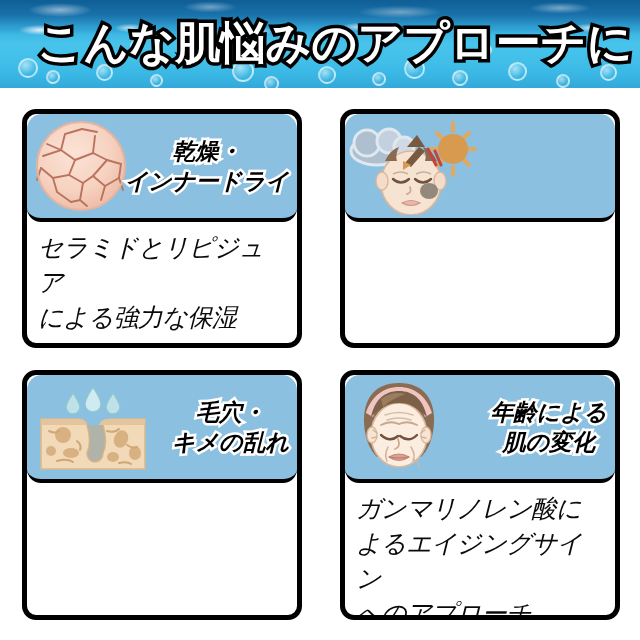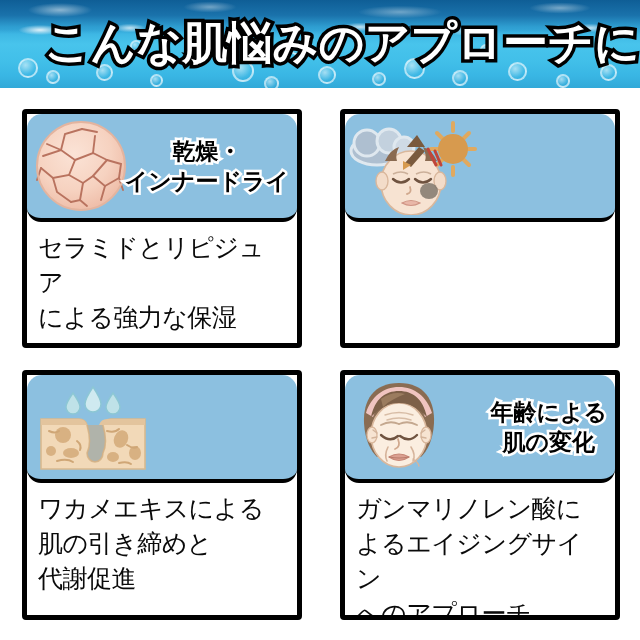--- a/index.html
+++ b/index.html
@@ -61,21 +61,21 @@
   .bub {
     position: absolute;
     border-radius: 50%;
     border: 2px solid rgba(255,255,255,.60);
     background: radial-gradient(circle at 35% 32%, rgba(255,255,255,.55), rgba(255,255,255,.05) 60%, rgba(255,255,255,0) 72%);
   }
   .banner-title {
     position: absolute;
     left: 0; right: 0;
     top: 8px;
-    text-align: right;
+    text-align: center;
     font-family: "DejaVu Sans", "Liberation Sans", sans-serif;
     font-weight: 700;
     font-size: 45px;
     line-height: 70px;
     letter-spacing: 0px;
     color: #ffffff;
     -webkit-text-stroke: 7px #000000;
     paint-order: stroke fill;
     white-space: nowrap;
     padding-left: 30px;
@@ -92,22 +92,23 @@
     grid-template-columns: 280px 280px;
     grid-template-rows: 239px 250px;
     column-gap: 38px;
     row-gap: 22px;
   }
   .card {
     position: relative;
     box-sizing: border-box;
     background: #ffffff;
     border: 5px solid #000000;
-    border-radius: 4px;
+    border-radius: 14px;
     overflow: hidden;
+    font-style: italic;
   }
   .card-head {
     position: relative;
     height: 104px;
     background: #8cc0e0;
     border-bottom: 4px solid #000000;
     border-radius: 15px 15px 14px 14px;
     overflow: hidden;
   }
   .card-title {
@@ -297,24 +298,23 @@
           <g stroke="#cfa676" stroke-width="2" fill="none" stroke-linecap="round">
             <path d="M12 48 q6 3 10 0"></path>
             <path d="M40 58 q5 4 3 9"></path>
             <path d="M70 48 q8 2 12 -2"></path>
             <path d="M90 62 q6 4 10 2"></path>
             <path d="M20 78 q10 -3 16 1"></path>
             <path d="M82 80 q8 -2 12 1"></path>
           </g>
         </svg>
       </span>
+      <div class="card-title">毛穴・
+キメの乱れ</div>
     </div>
-    <div class="card-body">ワカメエキスによる
-肌の引き締めと
-代謝促進</div>
   </div>
 
   <div class="card">
     <div class="card-head">
       <span class="icon-slot" style="left:6px;">
         <svg class="icon-svg" width="96" height="96" viewBox="0 0 96 96">
 
           <path d="M48 4 C22 4 12 22 13 44 C14 62 20 72 26 78 L70 78 C76 72 82 62 83 44 C84 22 74 4 48 4 Z" fill="#8a6c52"></path>
 
           <path d="M15 34 C20 18 32 8 48 8 C64 8 76 18 81 34 L74 38 C69 24 60 16 48 16 C36 16 27 24 22 38 Z" fill="#f0c4c0"></path>

